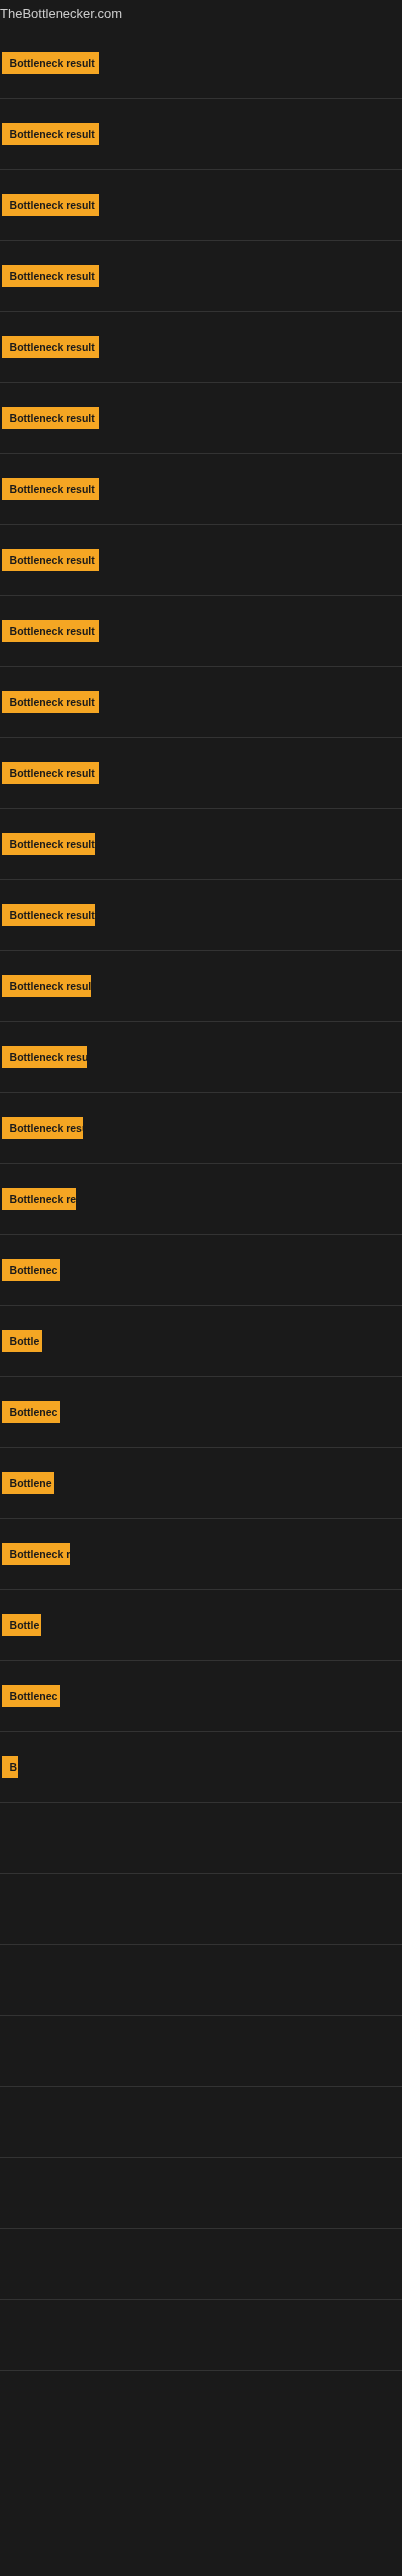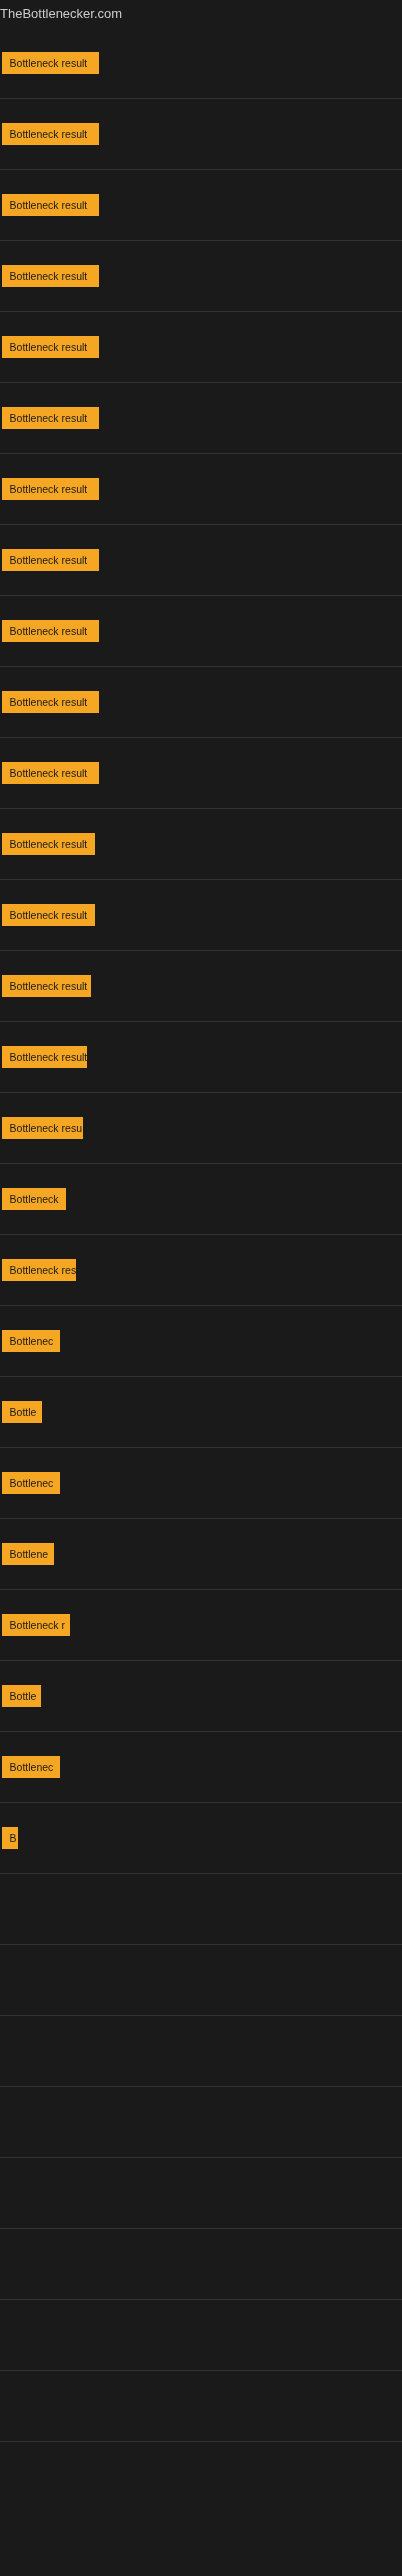--- a/index.html
+++ b/index.html
@@ -33,21 +33,21 @@
       align-items: center;
       padding: 6.4px 0;
       border-bottom: 0.8px solid #333;
       height: 71px;
     }
 
     .bottleneck-label {
       background-color: #f5a623;
       color: #1a1a1a;
       font-size: 10.5px;
-      font-weight: normal;
+      font-weight: bold;
       padding: 4.8px 8px;
       white-space: nowrap;
       overflow: hidden;
       display: inline-block;
       margin-left: 1.6px;
     }
   </style>
 </head>
 <body>
 
@@ -98,23 +98,20 @@
     <div class="bottleneck-row">
       <span class="bottleneck-label" style="max-width: 89px; width: 89px;">Bottleneck result</span>
     </div>
     <div class="bottleneck-row">
       <span class="bottleneck-label" style="max-width: 85px; width: 85px;">Bottleneck result</span>
     </div>
     <div class="bottleneck-row">
       <span class="bottleneck-label" style="max-width: 81px; width: 81px;">Bottleneck resu</span>
     </div>
     <div class="bottleneck-row">
-      <span class="bottleneck-label" style="max-width: 64px; width: 64px;">Bottleneck</span>
-    </div>
-    <div class="bottleneck-row">
       <span class="bottleneck-label" style="max-width: 74px; width: 74px;">Bottleneck res</span>
     </div>
     <div class="bottleneck-row">
       <span class="bottleneck-label" style="max-width: 58px; width: 58px;">Bottlenec</span>
     </div>
     <div class="bottleneck-row">
       <span class="bottleneck-label" style="max-width: 40px; width: 40px;">Bottle</span>
     </div>
     <div class="bottleneck-row">
       <span class="bottleneck-label" style="max-width: 58px; width: 58px;">Bottlenec</span>

